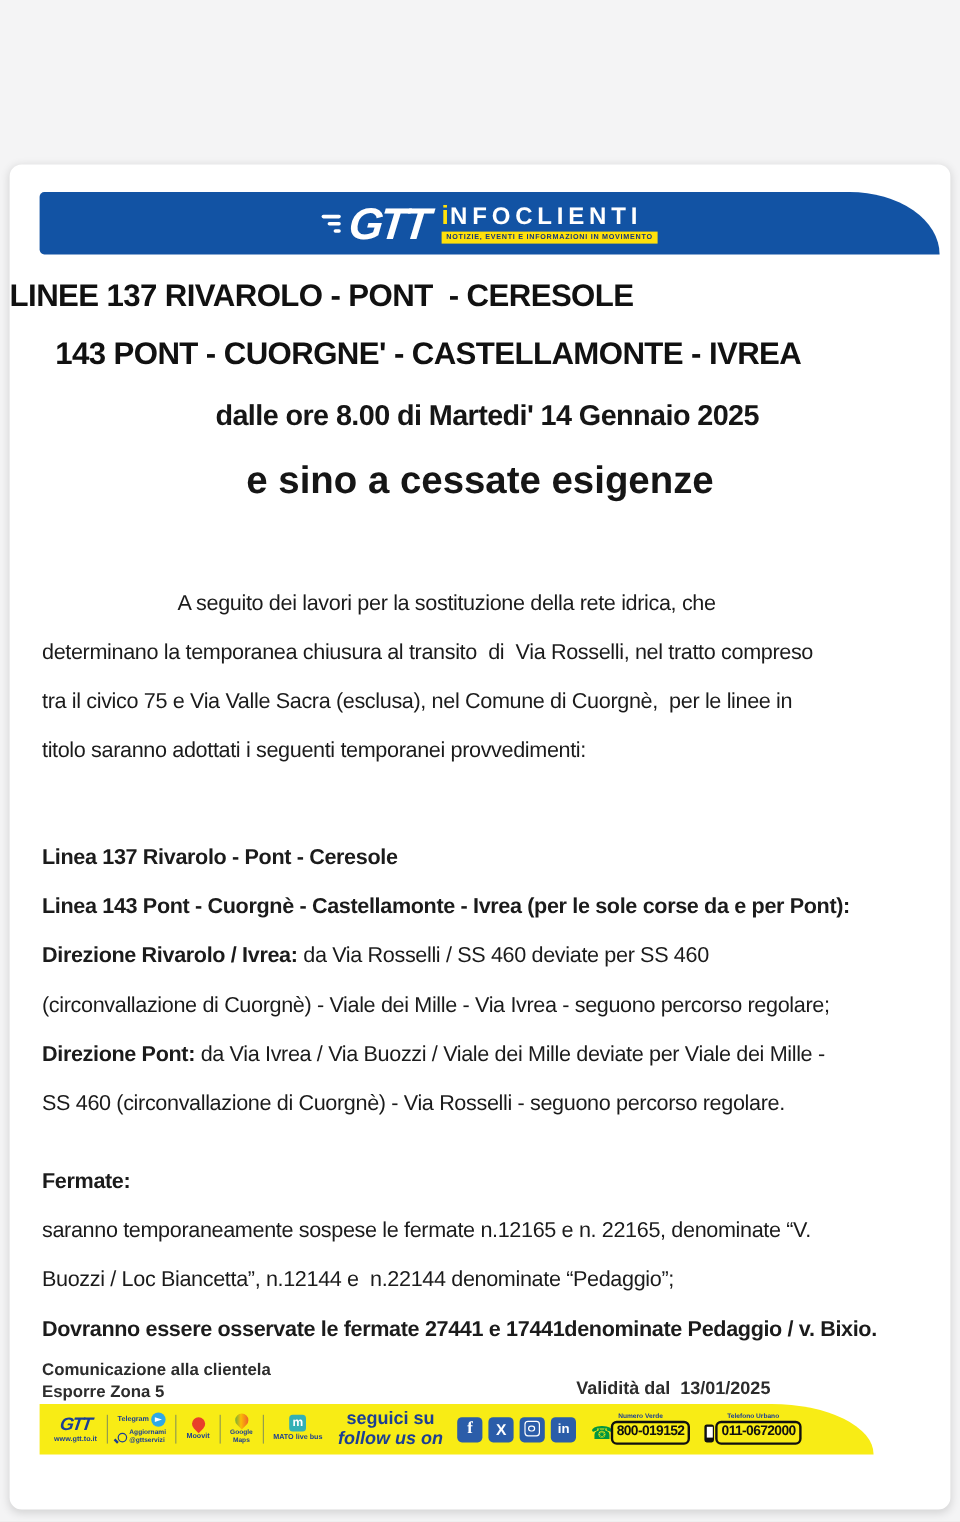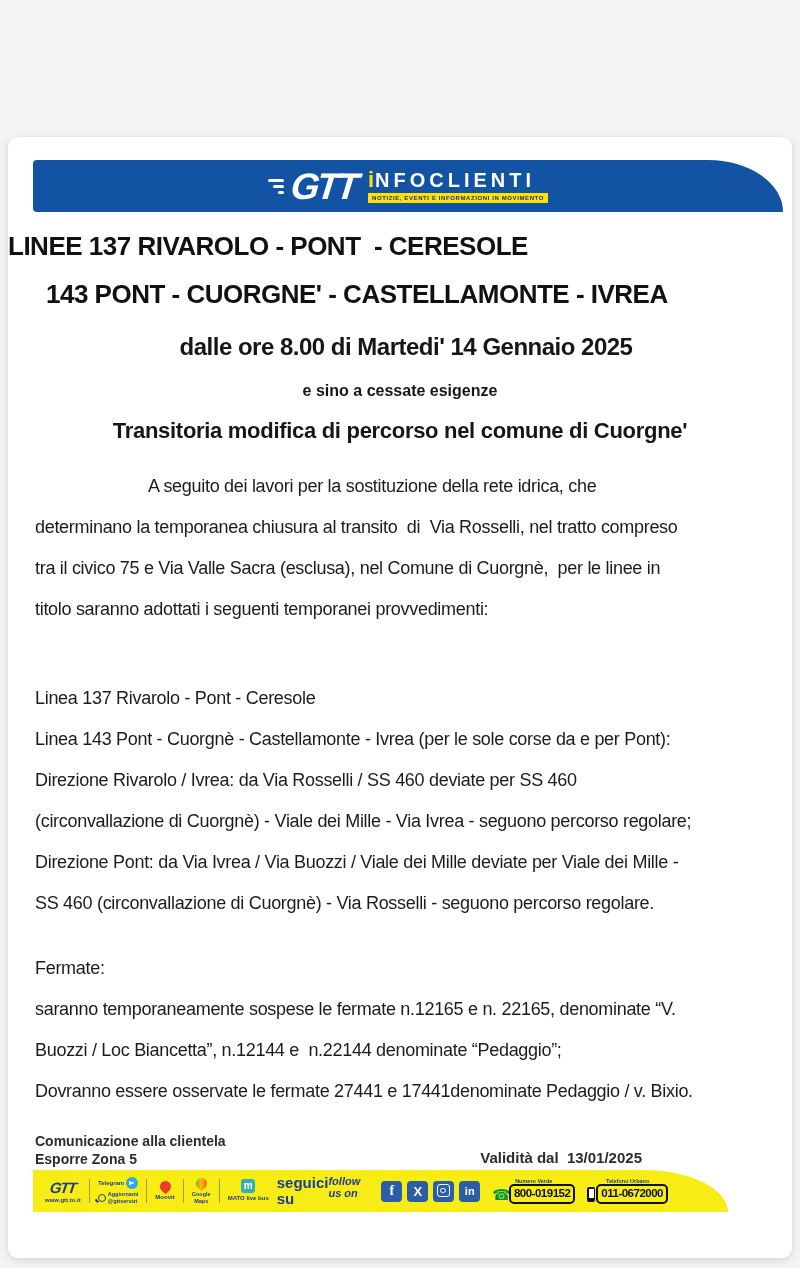--- a/index.html
+++ b/index.html
@@ -40,31 +40,31 @@
     padding:2px 4px; white-space:nowrap;
   }
 
   
   .title-block { position:absolute; top:94px; left:0; right:0; color:#111; }
   .title-l1 { font-size:26px; font-weight:bold; letter-spacing:-0.5px; white-space:pre; }
   .title-l2 { font-size:26px; font-weight:bold; letter-spacing:-0.5px; margin-top:17px; white-space:pre;padding-left:38px; }
 
   .subtitle-block { position:absolute; top:196px; left:0; right:0; text-align:center; color:#161616; }
   .sub-l1 { font-size:24px; font-weight:bold; letter-spacing:-0.5px;margin-left:12px; }
-  .sub-l2 { font-size:16px; font-weight:bold; margin-top:21px; }
+  .sub-l2 { font-size:32px; font-weight:bold; margin-top:21px; }
   .sub-l3 { font-size:22px; font-weight:bold; margin-top:18px; letter-spacing:-0.3px; }
 
   
   .bodytext {
-    position:absolute; top:329px; left:27px; right:25px;
+    position:absolute; top:345px; left:27px; right:25px;
     font-size:18px; line-height:41px; letter-spacing:-0.3px; color:#1b1b1b;
   }
   .bl { white-space:pre; }
   .indent { padding-left:113px; }
-  .b { font-weight:normal; }
+  .b { font-weight:bold; }
   .mt-section { margin-top:48px; }
   .mt-fermate { margin-top:24px; }
 
   
   .footer-note {
     position:absolute; left:27px; top:995px;
     font-size:14px; font-weight:bold; color:#2c2c2c; line-height:18px;
   }
   .validity {
     position:absolute; right:150px; top:1012px;
@@ -91,23 +91,23 @@
     border-left:6px solid #fff; border-top:2.5px solid transparent; border-bottom:2.5px solid transparent; }
   .magnifier { width:8px; height:8px; border:1.6px solid #1b3e94; border-radius:50%; position:relative; flex:none; margin-right:2px; }
   .magnifier::after { content:""; position:absolute; width:4px; height:1.6px; background:#1b3e94; left:-3.5px; bottom:-1px; transform:rotate(45deg); }
 
   .pin { width:11px; height:11px; border-radius:50% 50% 50% 0; transform:rotate(-45deg); margin-bottom:2px; }
   .pin-red { background:#e8402a; }
   .pin-gmaps { background:linear-gradient(135deg,#34a853 0%,#fbbc04 45%,#ea4335 100%); }
   .mato-sq { width:14px; height:14px; border-radius:3px; background:#33b0b5; color:#fff; font-size:10px; font-weight:bold;
     display:flex; align-items:center; justify-content:center; margin-bottom:2px; line-height:1; }
 
-  .follow { margin-left:auto; display:flex; flex-direction:row; align-items:flex-start; }
+  .follow { margin-left:auto; display:flex; flex-direction:column; align-items:center; }
   .follow-it { font-size:15px; font-weight:bold; color:#1b3e94; line-height:1.1; }
-  .follow-en { font-size:11px; font-weight:bold; font-style:italic; color:#1b3e94; line-height:1.1; }
+  .follow-en { font-size:15px; font-weight:bold; font-style:italic; color:#1b3e94; line-height:1.1; }
 
   .socials { display:flex; gap:5px; margin-left:4px; }
   .sq { width:21px; height:21px; border-radius:4px; background:#2b5da9; color:#fff; font-weight:bold;
     display:flex; align-items:center; justify-content:center; flex:none; }
   .sq-fb { font-size:14px; font-family:"Liberation Serif", serif; }
   .sq-x { font-size:13px; }
   .sq-in { font-size:11px;text-align:right; }
   .sq-insta { position:relative; }
   .sq-insta::before { content:""; position:absolute; width:11px; height:11px; border:1.6px solid #fff; border-radius:3px; left:3.5px; top:3.5px; }
   .sq-insta::after { content:""; position:absolute; width:3.5px; height:3.5px; border:1.4px solid #fff; border-radius:50%; left:7px; top:7px; }
@@ -145,21 +145,20 @@
     </div>
 
     <div class="title-block">
       <div class="title-l1">LINEE 137 RIVAROLO - PONT  - CERESOLE</div>
       <div class="title-l2">143 PONT - CUORGNE' - CASTELLAMONTE - IVREA</div>
     </div>
 
     <div class="subtitle-block">
       <div class="sub-l1">dalle ore 8.00 di Martedi' 14 Gennaio 2025</div>
       <div class="sub-l2">e sino a cessate esigenze</div>
-      <div class="sub-l3">Transitoria modifica di percorso nel comune di Cuorgne'</div>
     </div>
 
     <div class="bodytext">
       <div class="bl indent">A seguito dei lavori per la sostituzione della rete idrica, che</div>
       <div class="bl">determinano la temporanea chiusura al transito  di  Via Rosselli, nel tratto compreso</div>
       <div class="bl">tra il civico 75 e Via Valle Sacra (esclusa), nel Comune di Cuorgnè,  per le linee in</div>
       <div class="bl">titolo saranno adottati i seguenti temporanei provvedimenti:</div>
 
       <div class="bl b mt-section">Linea 137 Rivarolo - Pont - Ceresole</div>
       <div class="bl b">Linea 143 Pont - Cuorgnè - Castellamonte - Ivrea (per le sole corse da e per Pont):</div>

